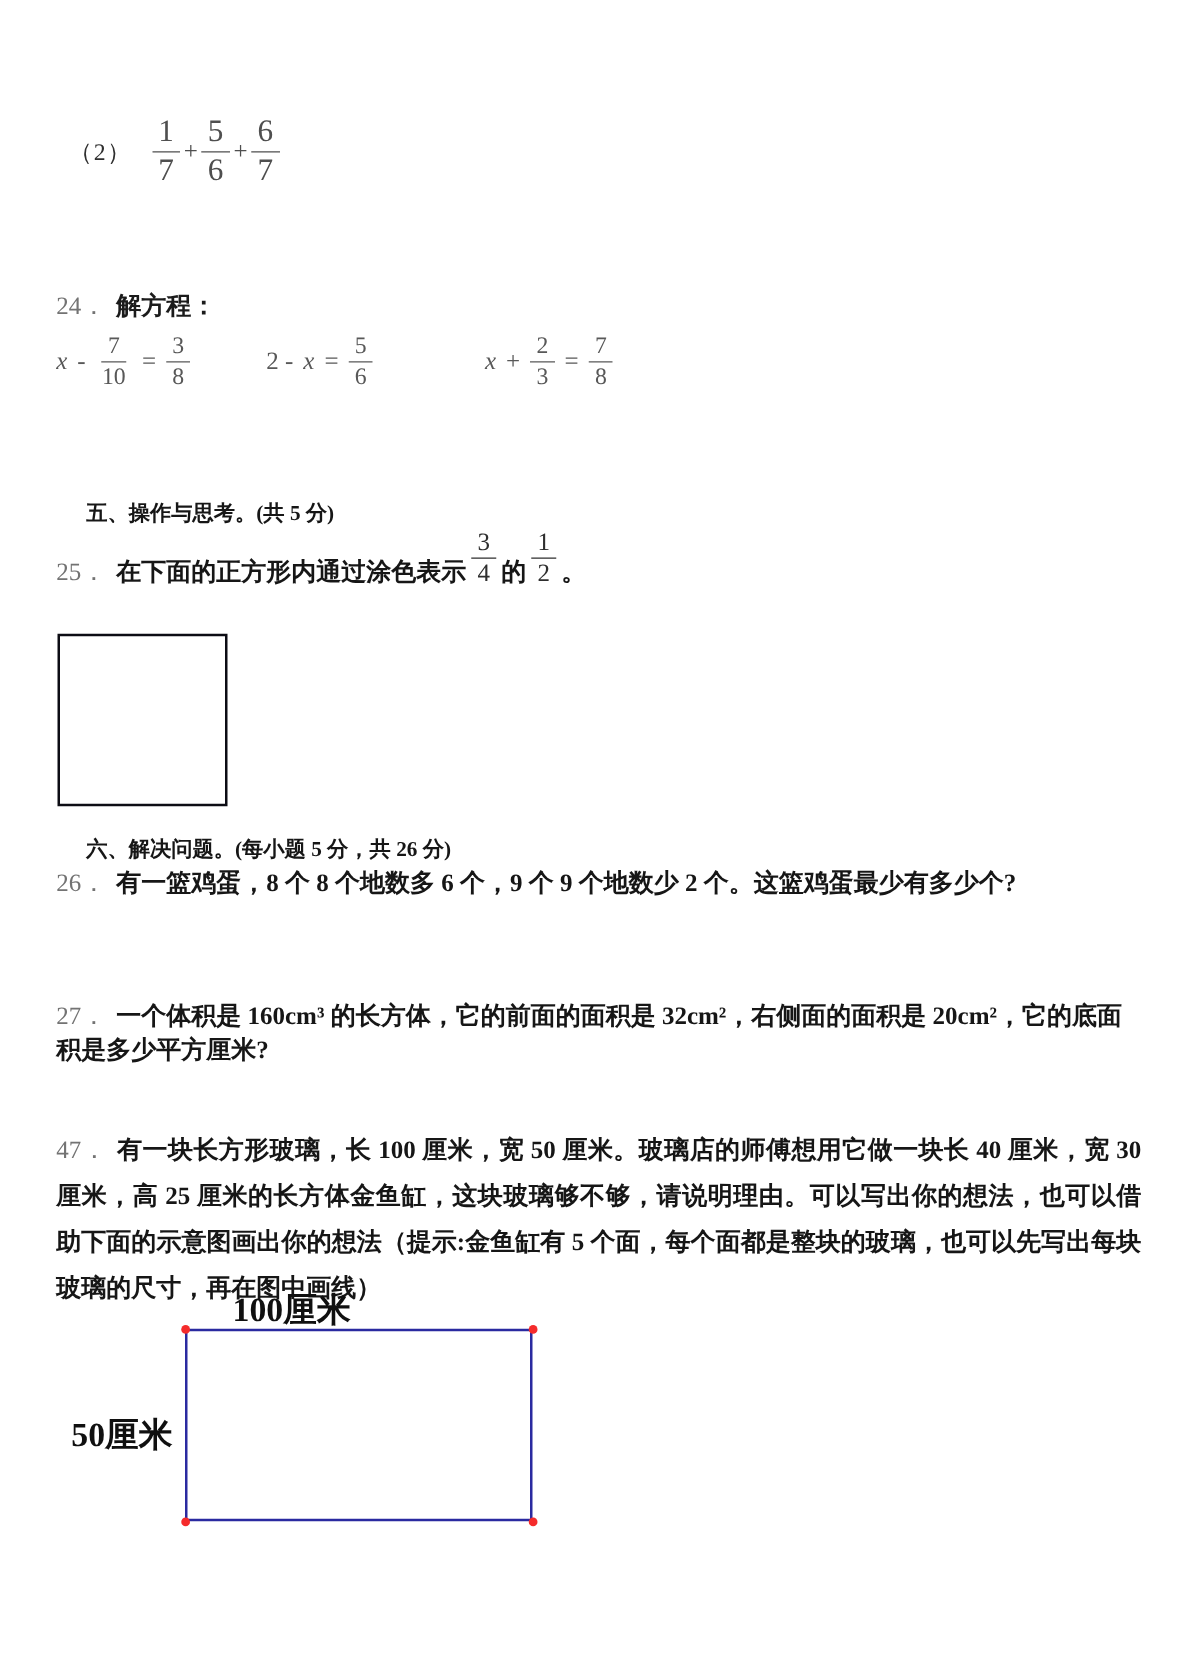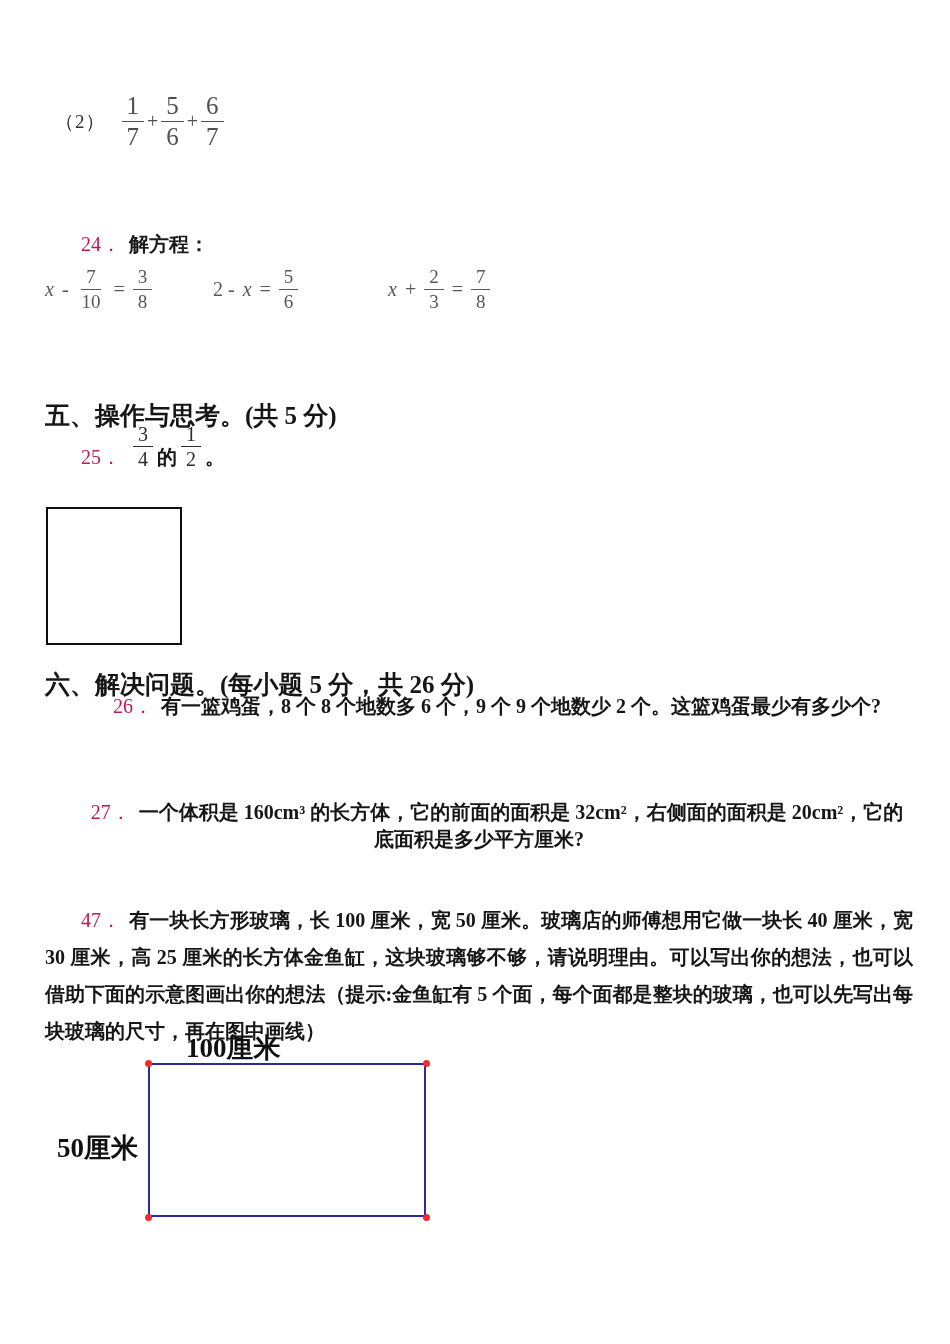--- a/index.html
+++ b/index.html
@@ -18,42 +18,42 @@
 
   .mathrow { display:flex; align-items:center; }
 
   
   .expr2 { left:55px; top:92px; font-size:25px; color:#4f4f4f; gap:2px; }
   .expr2 .lbl { font-size:19px; color:#2f2f2f; margin-right:14px; letter-spacing:1px; }
   .expr2 .plus { font-size:20px; margin:0 1px; }
 
   
   .p24head { left:45px; top:231px; font-size:20px; }
-  .pnum { font-weight:400; color:#be185d; margin-right:8px;margin-left:36px; }
+  .pnum { font-weight:400; color:#737373; margin-right:8px; }
   .cnbold { font-weight:700;font-family:Liberation Serif, serif; }
 
   .eq { position:absolute; top:260px; height:58px; display:flex; align-items:center; gap:8px;
         font-size:20px; color:#585858; }
   .eq .var { font-style:italic; }
   .eq .frac { font-size:19px; }
   .eq1 { left:45px; }
   .eq2 { left:213px; }
   .eq3 { left:388px; }
 
-  .heading { font-size:25px; font-weight:700; color:#161616; }
+  .heading { font-size:17px; font-weight:700; color:#161616;margin-left:24px; }
   .sec5 { left:45px; top:399px; }
   .sec6 { left:45px; top:668px; }
 
   .p25row { left:45px; top:423px; display:flex; align-items:flex-end; font-size:20px; font-weight:700; color:#161616; }
   .p25row .frac { font-size:20px; font-weight:400; color:#2e2e2e; margin:0 4px; }
   .p25row .pnum { align-self:flex-end; }
 
   .answer-square { left:46px; top:507px; width:132px; height:134px; border:2px solid #0c0c14; background:#ffffff; }
 
-  .problem { left:45px; font-size:20px; font-weight:700; color:#161616; width:868px;text-align:center; }
+  .problem { left:45px; font-size:20px; font-weight:700; color:#161616; width:868px; }
   .p26 { top:693px; }
   .p27 { top:799px; }
   .p28 { top:902px; line-height:37px; text-align:justify; }
   .problem .pnum { font-weight:400; }
 
   
   .diagram { left:0; top:1030px; width:752px; height:210px; }
   .dim-label { position:absolute; font-size:27px; font-weight:700; color:#101010; white-space:nowrap; }
   .dim-top { left:186px; top:0; }
   .dim-left { left:57px; top:100px; }
@@ -127,20 +127,21 @@
     <span class="frac">
       <span class="fnum">7</span>
       <span class="fden">8</span>
     </span>
   </div>
 
   <div class="abs heading sec5">五、操作与思考。(共 5 分)</div>
 
   <div class="abs p25row">
     <span class="pnum">25．</span>
+    <span>在下面的正方形内通过涂色表示</span>
     <span class="frac">
       <span class="fnum">3</span>
       <span class="fden">4</span>
     </span>
     <span>的</span>
     <span class="frac">
       <span class="fnum">1</span>
       <span class="fden">2</span>
     </span>
     <span>。</span>

